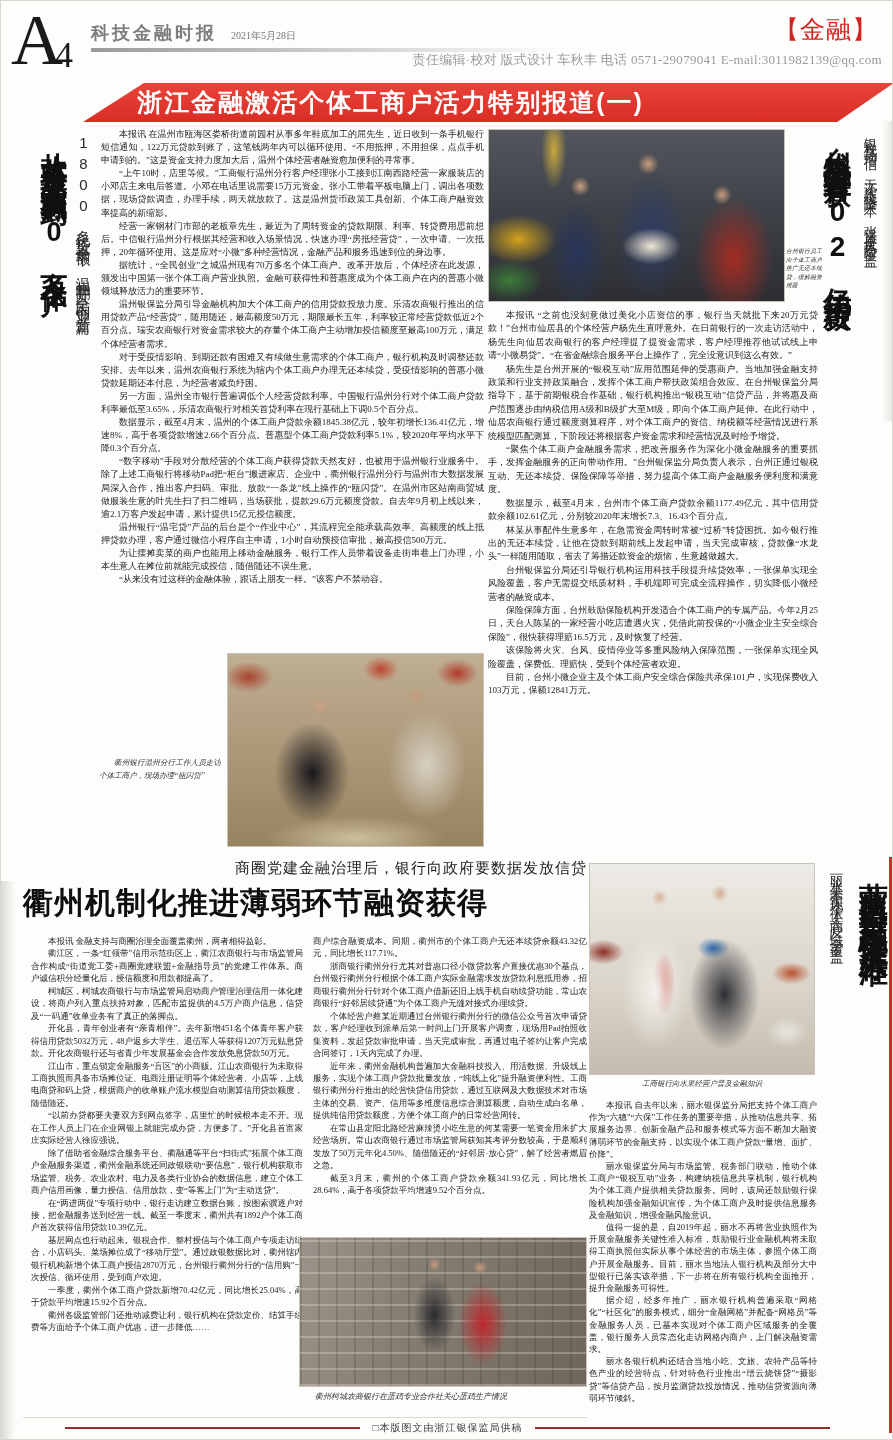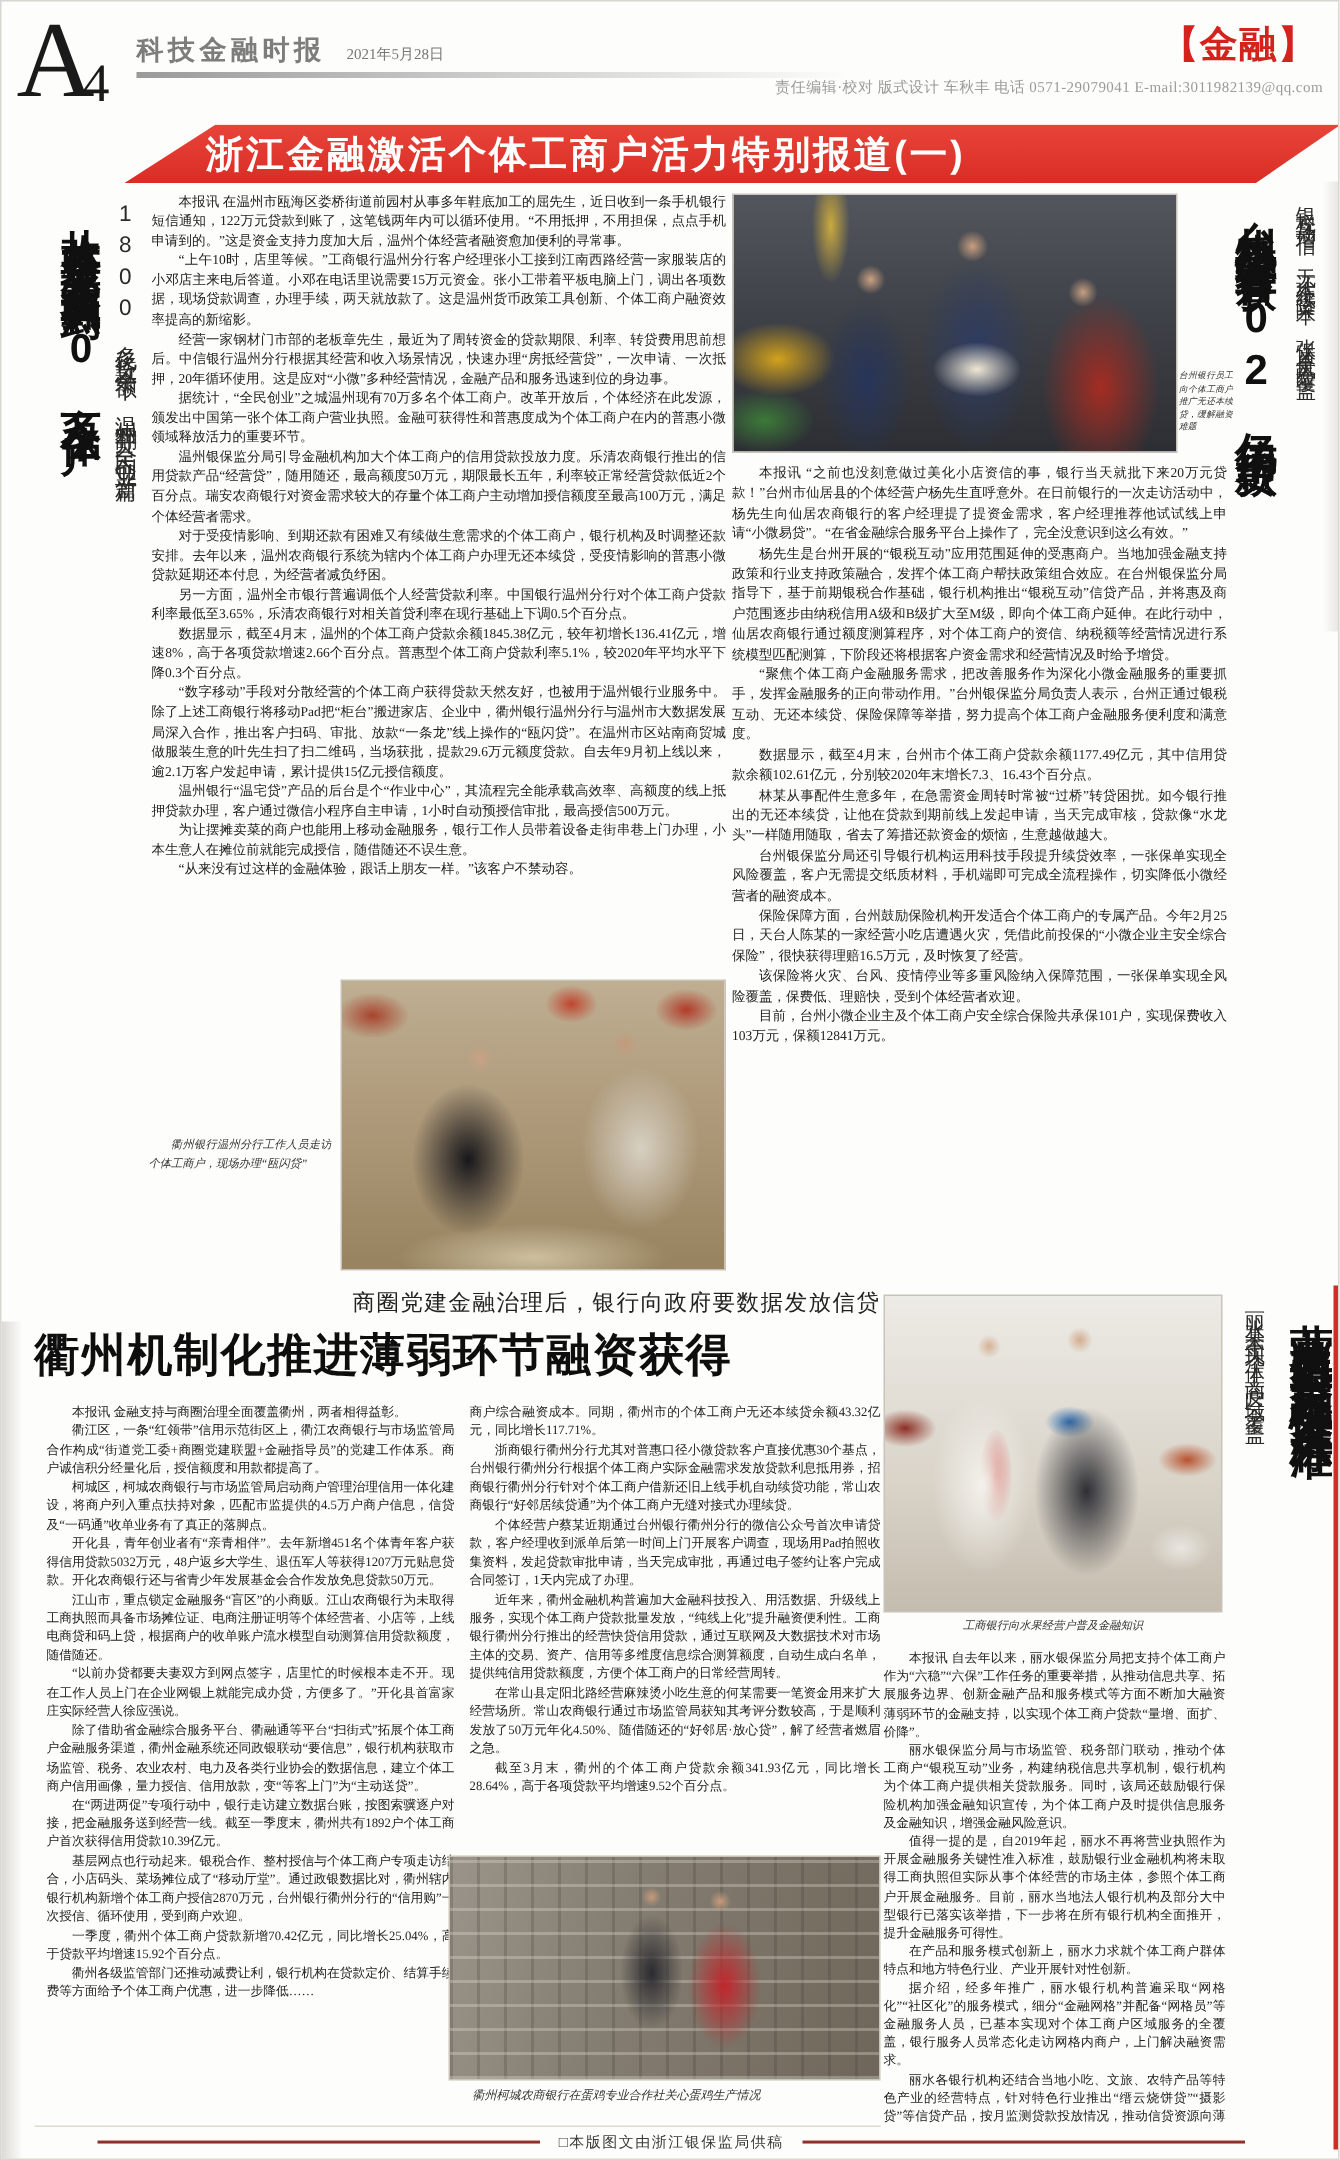--- a/index.html
+++ b/index.html
@@ -12,22 +12,22 @@
   
   .logo { position:absolute; left:10px; top:4px; display:flex; color:#1a1a1a; }
   .logo-a { font-family:"Liberation Serif",serif; font-size:72px; line-height:70px; font-weight:400; }
   .logo-4 { font-family:"Liberation Serif",serif; font-size:36px; line-height:1; align-self:flex-end; margin-left:-8px; margin-bottom:2px; }
   .paper-name-row { position:absolute; left:90px; top:20px; display:flex; align-items:baseline; }
   .paper-name { font-family:"Liberation Sans",sans-serif; font-size:18px; font-weight:700; color:#7d7d7d; letter-spacing:3px; }
   .paper-date { font-size:10px; color:#777; margin-left:14px; }
   .mast-rule { position:absolute; left:90px; top:47px; width:475px; height:4px;
     background:linear-gradient(90deg,#9a9a9a,#c8c8c8 45%,rgba(200,200,200,0)); }
   .section-badge { position:absolute; right:14px; top:12px;
-    font-family:"Liberation Sans",sans-serif; font-size:25px; font-weight:700; color:#d4231f; letter-spacing:1px; }
-  .staff-line { position:absolute; right:10px; top:50px; font-size:10px; color:#9b9b9b; letter-spacing:.3px; }
+    font-family:"Liberation Sans",sans-serif; font-size:25px; font-weight:400; color:#d4231f; letter-spacing:1px; }
+  .staff-line { position:absolute; right:10px; top:50px; font-size:13px; color:#9b9b9b; letter-spacing:.3px; }
   
   .banner { position:absolute; left:82px; top:82px; width:811px; height:39px;
     background:linear-gradient(180deg,#e8443a,#d92d24);
     clip-path:polygon(0 100%, 7.5% 0, 100% 0, 93% 100%);
     display:flex; align-items:center; justify-content:center; padding-right:26%; padding-left:4%; }
   .banner-text { font-family:"Liberation Sans",sans-serif; font-size:25px; font-weight:700; color:#fff; letter-spacing:2px; white-space:nowrap; }
   
   .vtext { writing-mode:vertical-rl; text-orientation:upright; position:absolute; overflow:hidden; }
   .v-main { font-family:"Liberation Sans",sans-serif; font-weight:700; color:#101010; line-height:1; }
   .v-sub  { font-family:"Liberation Sans",sans-serif; color:#2a2a2a; line-height:1; }
@@ -185,21 +185,20 @@
   <div class="caption" style="left:298px; top:1390px; width:288px; height:24px; font-size:8px; line-height:11px; text-align:justify; text-indent:2em;">衢州柯城农商银行在蛋鸡专业合作社关心蛋鸡生产情况</div>
   <div class="bl-bottom-rule"></div>
 
   <div class="photo ph-lishui" style="left:588px; top:862px; width:226px; height:212px;"></div>
   <div class="caption" style="left:588px; top:1078px; width:226px; height:14px; font-size:7.5px; text-align:center;">工商银行向水果经营户普及金融知识</div>
 
   <div class="bodytext" style="left:588px; top:1098px; width:228px; height:318px; font-size:8.5px; line-height:12.2px;">
     <p>本报讯 自去年以来，丽水银保监分局把支持个体工商户作为“六稳”“六保”工作任务的重要举措，从推动信息共享、拓展服务边界、创新金融产品和服务模式等方面不断加大融资薄弱环节的金融支持，以实现个体工商户贷款“量增、面扩、价降”。</p>
     <p>丽水银保监分局与市场监管、税务部门联动，推动个体工商户“银税互动”业务，构建纳税信息共享机制，银行机构为个体工商户提供相关贷款服务。同时，该局还鼓励银行保险机构加强金融知识宣传，为个体工商户及时提供信息服务及金融知识，增强金融风险意识。</p>
     <p>值得一提的是，自2019年起，丽水不再将营业执照作为开展金融服务关键性准入标准，鼓励银行业金融机构将未取得工商执照但实际从事个体经营的市场主体，参照个体工商户开展金融服务。目前，丽水当地法人银行机构及部分大中型银行已落实该举措，下一步将在所有银行机构全面推开，提升金融服务可得性。</p>
-    <p>在产品和服务模式创新上，丽水力求就个体工商户群体特点和地方特色行业、产业开展针对性创新。</p>
     <p>据介绍，经多年推广，丽水银行机构普遍采取“网格化”“社区化”的服务模式，细分“金融网格”并配备“网格员”等金融服务人员，已基本实现对个体工商户区域服务的全覆盖，银行服务人员常态化走访网格内商户，上门解决融资需求。</p>
     <p>丽水各银行机构还结合当地小吃、文旅、农特产品等特色产业的经营特点，针对特色行业推出“缙云烧饼贷”“摄影贷”等信贷产品，按月监测贷款投放情况，推动信贷资源向薄弱环节倾斜。</p>
 
   </div>
 
   <div class="vtext v-sub" style="left:820px; top:862px; width:22px; height:360px; font-size:13.5px; letter-spacing:5px;">丽水基本实现个体工商户区域全覆盖</div>
   <div class="vtext v-main" style="left:843px; top:858px; width:44px; height:578px; font-size:29px; letter-spacing:5px;">营业执照不再是金融关键性准入标准</div>
   <div class="red-vline"></div>
 
   <div class="footer">

